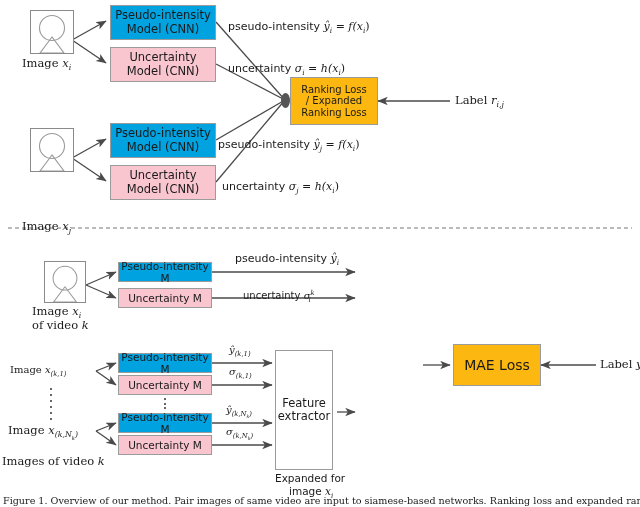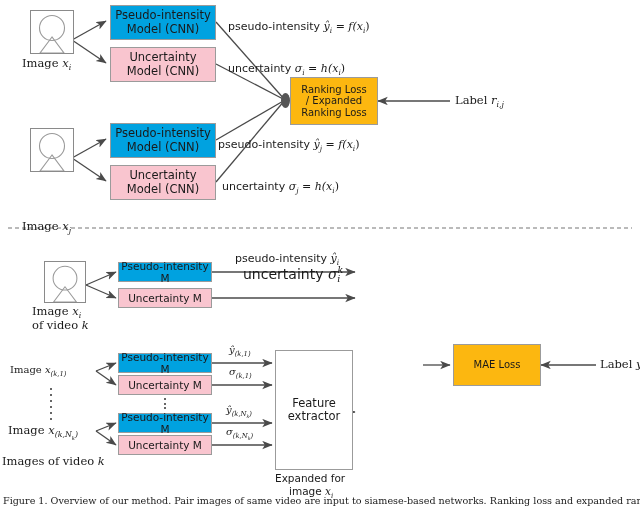--- a/index.html
+++ b/index.html
@@ -218,21 +218,21 @@
     <i class="ital">k</i>
   </div>
 
   <div class="box blue" style="left:118px; top:262px; width:94px; height:20px; font-size:10.5px;">Pseudo-intensity M</div>
   <div class="box pink" style="left:118px; top:288px; width:94px; height:20px; font-size:10.5px;">Uncertainty M</div>
 
   <div class="lbl" style="left:235px; top:252px; font-size:11px;">
     <span>pseudo-intensity</span>
     <i class="ital mathlbl">ŷ</i><sub class="ital">i</sub>
   </div>
-  <div class="lbl" style="left:243px; top:264px; font-size:14px;">
+  <div class="lbl" style="left:243px; top:289px; font-size:10px;">
     <span>uncertainty</span>
     <i class="ital mathlbl">σ</i><sup class="ital">k</sup><sub class="ital" style="margin-left:-6px;">i</sub>
   </div>
 
   <div class="lbl ser" style="left:10px; top:364px; font-size:10px;">
     <span>Image</span>
     <i class="ital">x</i><sub class="ital">(k,1)</sub>
   </div>
 
   <div class="lbl ser" style="left:8px; top:424px; font-size:11.5px;">
@@ -271,31 +271,31 @@
   <div class="lbl mathlbl" style="left:229px; top:366px; font-size:10px;">
     <i class="ital">σ</i><sub class="ital">(k,1)</sub>
   </div>
   <div class="lbl mathlbl" style="left:226px; top:404px; font-size:10px;">
     <i class="ital">ŷ</i><sub class="ital"><span>(k,N</span><sub>k</sub><span>)</span></sub>
   </div>
   <div class="lbl mathlbl" style="left:226px; top:426px; font-size:10px;">
     <i class="ital">σ</i><sub class="ital"><span>(k,N</span><sub>k</sub><span>)</span></sub>
   </div>
 
-  <div class="box white" style="left:275px; top:350px; width:78px; height:120px; font-size:11.5px;">Feature
+  <div class="box white" style="left:275px; top:350px; width:58px; height:120px; font-size:11.5px;">Feature
 extractor</div>
 
   <div class="lbl" style="left:275px; top:472px; font-size:10.5px;">Expanded for</div>
   <div class="lbl" style="left:289px; top:485px; font-size:10.5px;">
     <span>image</span>
     <i class="ital">x</i><sub class="ital">i</sub>
   </div>
 
 
-  <div class="box orange" style="left:453px; top:344px; width:88px; height:42px; font-size:10px;text-align:center;">MAE Loss</div>
+  <div class="box orange" style="left:453px; top:344px; width:88px; height:42px; font-size:14px;text-align:center;">MAE Loss</div>
 
   <div class="lbl ser" style="left:600px; top:358px; font-size:11.5px;">
     <span>Label</span>
     <i class="ital">y</i>
   </div>
 
   <div class="caption" style="left:3px; top:495px; font-size:9.6px;">Figure 1. Overview of our method. Pair images of same video are input to siamese-based networks. Ranking loss and expanded ranking</div>
 
 </div>
 

